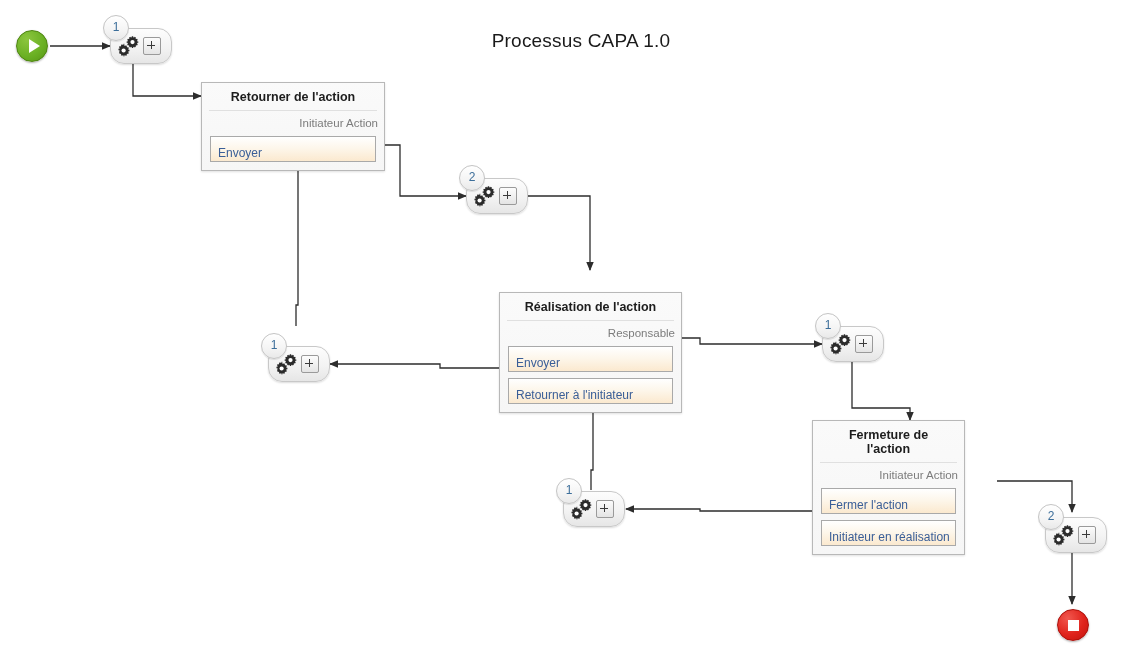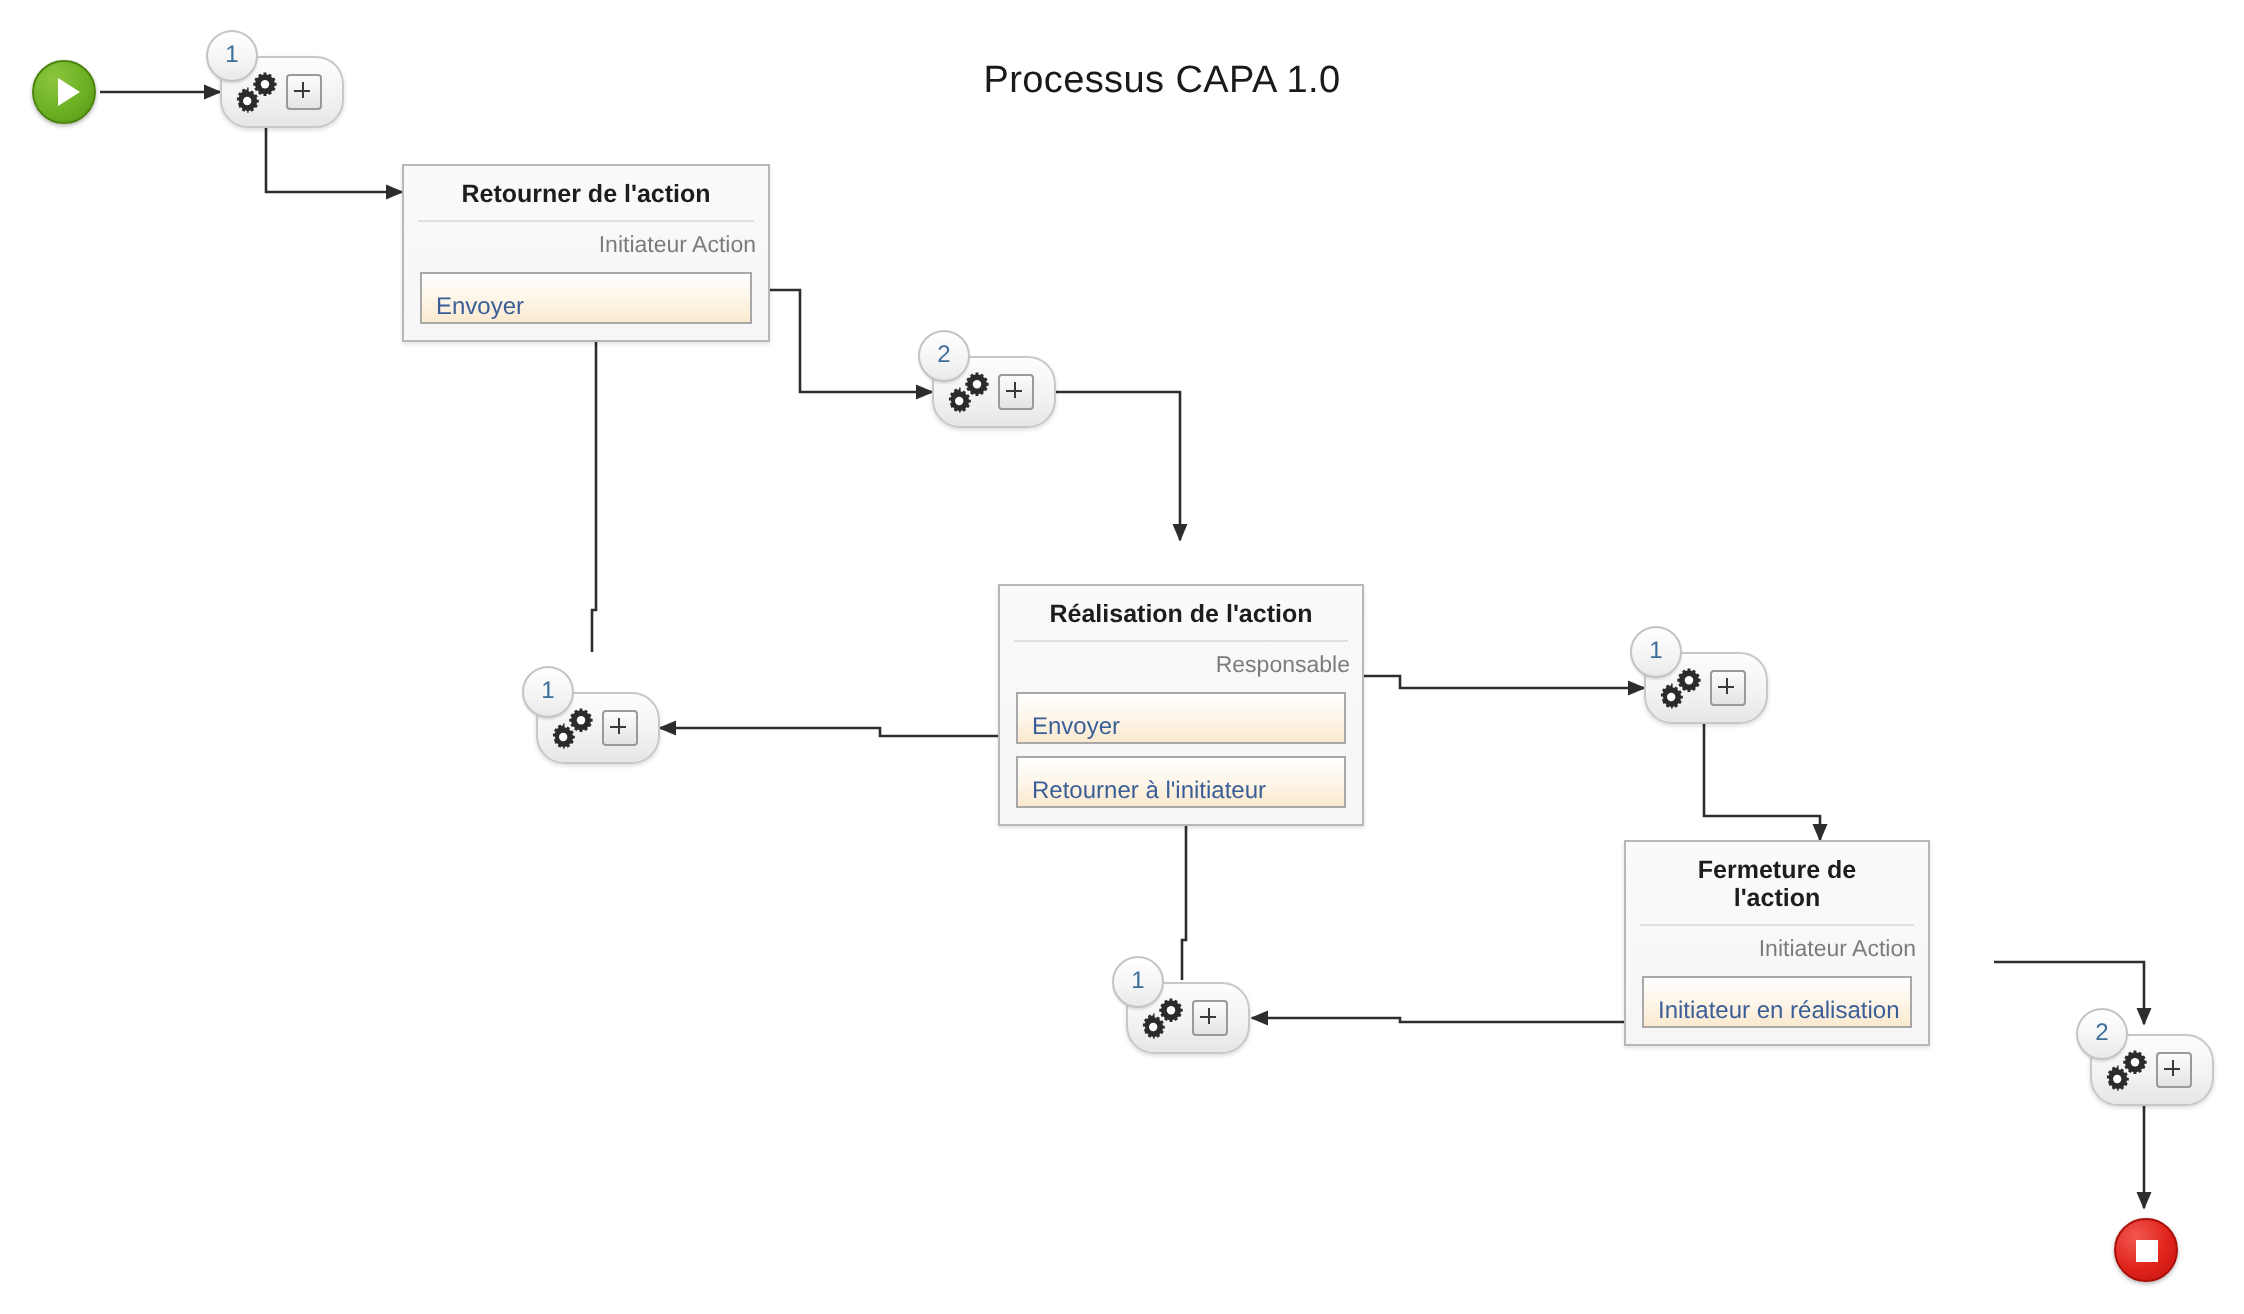--- a/index.html
+++ b/index.html
@@ -299,20 +299,21 @@
         </g>
       </svg>
     </span>
     <span class="plus-btn"></span>
   </div>
 
   <div class="task-box" style="left:812px; top:420px; width:153px;">
     <div class="task-title">Fermeture de l'action</div>
     <div class="task-role">Initiateur Action</div>
     <div class="task-actions">
+      <div class="task-action">Fermer l'action</div>
       <div class="task-action">Initiateur en réalisation</div>
     </div>
   </div>
 
   <div class="gear-node" style="left:563px; top:491px;">
     <span class="gear-badge">1</span>
     <span class="gears">
       <svg width="24" height="22" viewBox="0 0 24 22">
         <g fill="#2b2b2b">
           <path d="M16.2 2.2l.9.35.55-.72 1.25.72-.33.84.66.66.84-.33.72 1.25-.72.55.35.9h.9v1.44h-.9l-.35.9.72.55-.72 1.25-.84-.33-.66.66.33.84-1.25.72-.55-.72-.9.35v.9h-1.44v-.9l-.9-.35-.55.72-1.25-.72.33-.84-.66-.66-.84.33-.72-1.25.72-.55-.35-.9h-.9V6.42h.9l.35-.9-.72-.55.72-1.25.84.33.66-.66-.33-.84 1.25-.72.55.72.9-.35v-.9h1.44z"></path>

